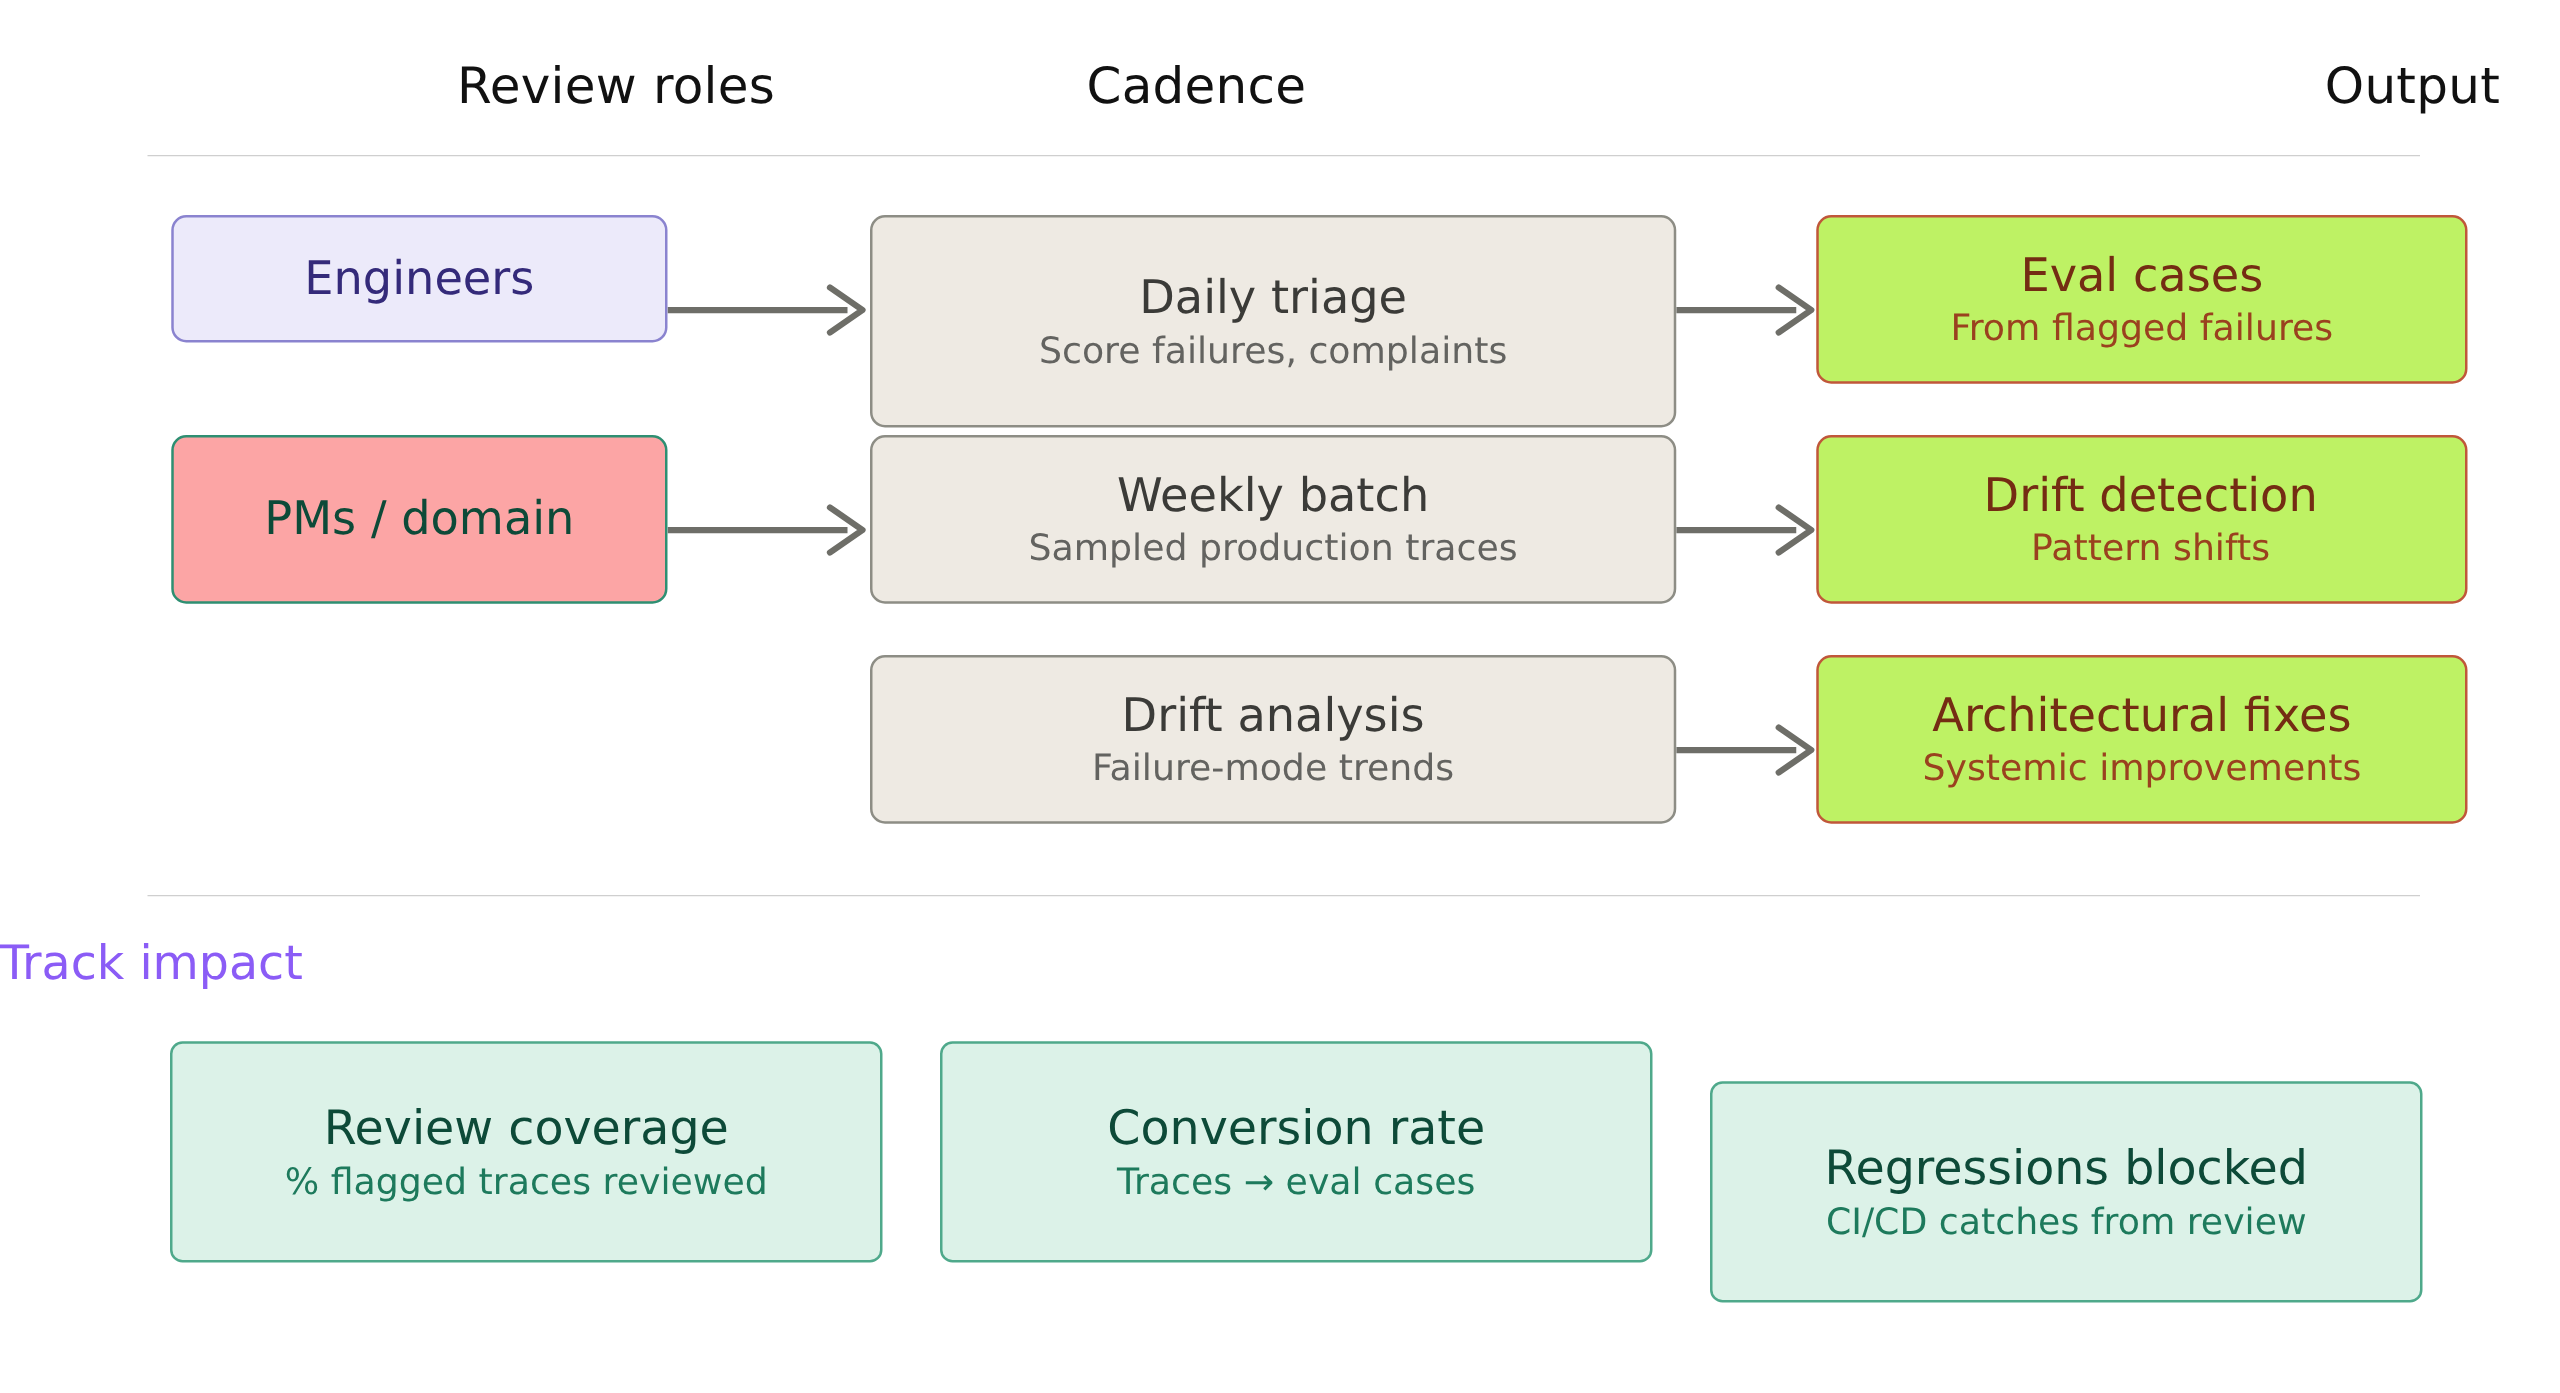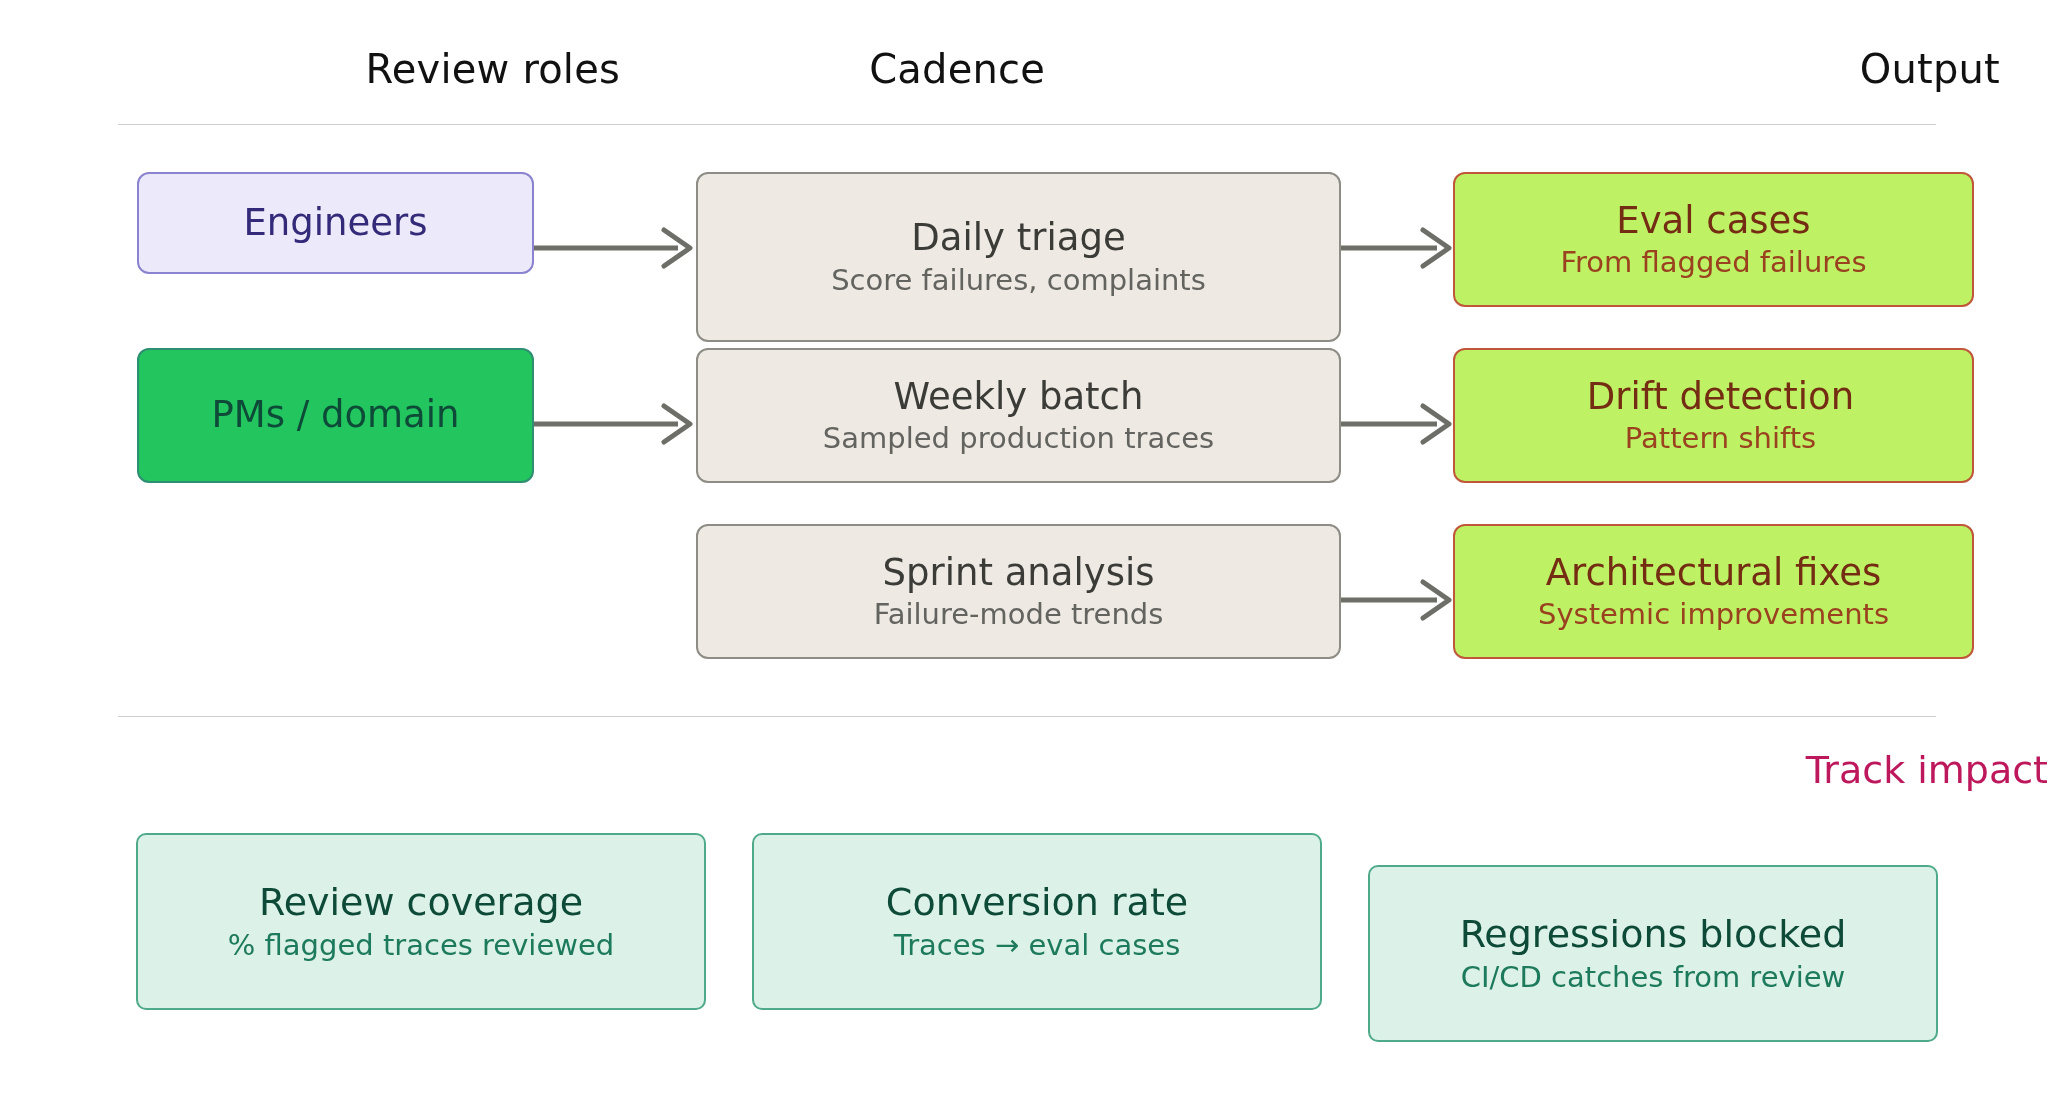--- a/index.html
+++ b/index.html
@@ -45,23 +45,23 @@
   }
   #divider-top    { left: 118px; top: 124px; width: 1818px; }
   #divider-bottom { left: 118px; top: 716px; width: 1818px; }
 
   
   #section-title {
     position: absolute;
     left: 0;
     top: 748px;
     width: 2048px;
-    text-align: right;
+    text-align: left;
     font-size: 38px;
-    color: #be185d;
+    color: #8b5cf6;
     white-space: nowrap;
   }
 
   
   .node {
     position: absolute;
     box-sizing: border-box;
     border-radius: 12px;
     border-width: 2px;
     border-style: solid;
@@ -86,21 +86,21 @@
   .node.single .title { line-height: 1.05; }
 
   
   .node.role-eng {
     background: #eceafa;
     border-color: #8a83cf;
   }
   .node.role-eng .title { color: #342a7a; }
 
   .node.role-pm {
-    background: #22c55e;
+    background: #fca5a5;
     border-color: #2e8f72;
   }
   .node.role-pm .title { color: #0d4a38; }
 
   
   .node.cadence {
     background: #eeeae3;
     border-color: #8d8d85;
   }
   .node.cadence .title    { color: #3b3b38; }
@@ -180,21 +180,21 @@
     <div class="title">Weekly batch</div>
     <div class="subtitle">Sampled production traces</div>
   </div>
 
   <div class="node output" id="node-output-drift">
     <div class="title">Drift detection</div>
     <div class="subtitle">Pattern shifts</div>
   </div>
 
   <div class="node cadence" id="node-cadence-sprint">
-    <div class="title">Sprint analysis</div>
+    <div class="title">Drift analysis</div>
     <div class="subtitle">Failure-mode trends</div>
   </div>
 
   <div class="node output" id="node-output-arch">
     <div class="title">Architectural fixes</div>
     <div class="subtitle">Systemic improvements</div>
   </div>
 
   <svg class="arrow" id="arrow-eng-daily" width="166" height="56">
     <line x1="0" y1="28" x2="144" y2="28" stroke="#6e6e68" stroke-width="5"></line>

